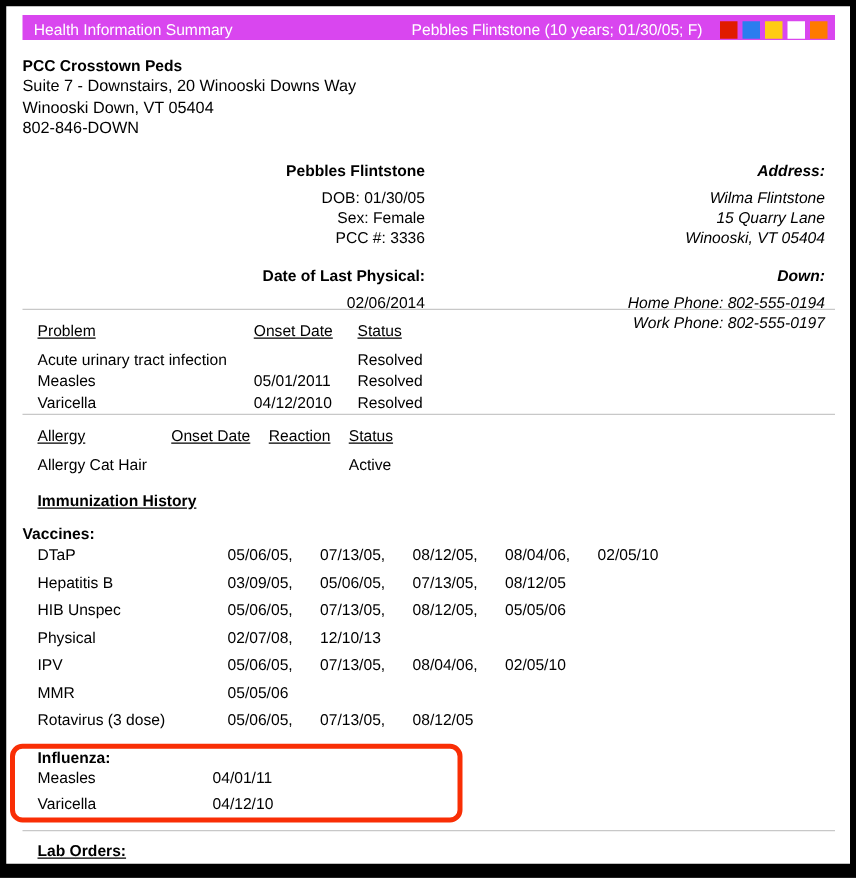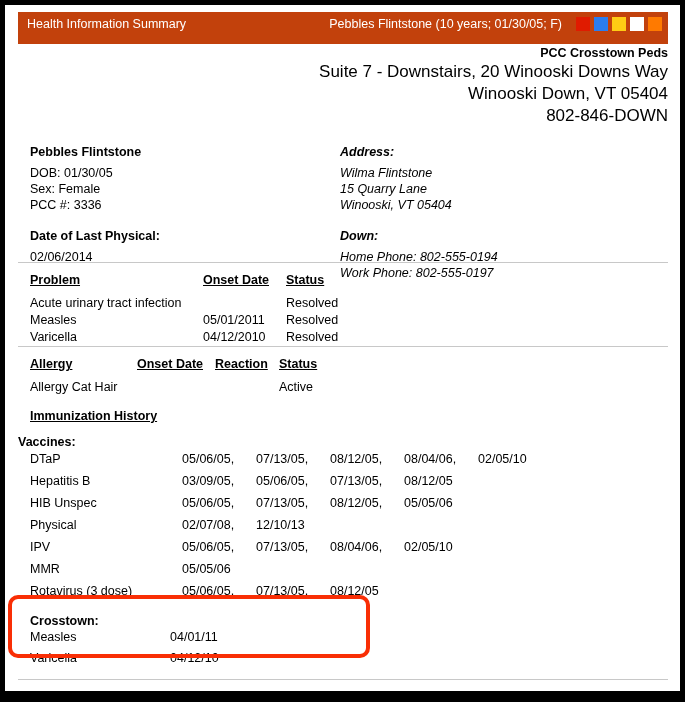--- a/index.html
+++ b/index.html
@@ -30,22 +30,22 @@
     background: #ffffff;
     overflow: hidden;
   }
 
   
   .titlebar {
     position: absolute;
     left: 13px;
     top: 7px;
     width: 650px;
-    height: 32px;
-    background: #c2410c;
+    height: 20px;
+    background: #d946ef;
     color: #ffffff;
     font-size: 12.5px;
   }
   .titlebar-left {
     position: absolute;
     left: 9px;
     top: 5px;
     white-space: nowrap;
   }
   .titlebar-right {
@@ -73,61 +73,61 @@
     left: 13px;
     top: 34px;
     width: 650px;
     font-size: 12.5px;
     color: #000000;
     line-height: 1.28;
   }
 
   
   .clinic {
-    text-align: right;
+    text-align: left;
     margin-top: 6px;
   }
   .clinic .name {
     font-weight: bold;
     font-size: 12.5px;
   }
-  .clinic .line { font-size: 17px; }
+  .clinic .line { font-size: 13px; }
 
   
   .demo {
     position: relative;
     margin-top: 18px;
     height: 118px;
   }
   .col-left  { position: absolute; left: 12px;  top: 0; width: 310px; }
   .col-right { position: absolute; left: 322px; top: 0; width: 320px; font-style: italic; }
   .fieldhead {
     font-weight: bold;
     margin-bottom: 5px;
   }
-  .fieldgroup { margin-bottom: 15px; }
+  .fieldgroup { margin-bottom: 15px; text-align: right; }
   .fieldgroup div { white-space: nowrap; }
 
   
   hr.sep {
     border: 0;
     border-top: 1px solid #c8c8c8;
     margin: 0;
     width: 650px;
   }
 
   
   .sect { margin-top: 9px; margin-left: 12px; }
   table.grid {
     border-collapse: collapse;
     font-size: 12.5px;
   }
   table.grid th {
     text-align: left;
-    font-weight: bold;
+    font-weight: normal;
     text-decoration: underline;
     padding: 0 0 7px 0;
     white-space: nowrap;
   }
   table.grid td {
     text-align: left;
     padding: 0 0 1px 0;
     white-space: nowrap;
     vertical-align: top;
   }
@@ -371,21 +371,21 @@
               <td class="vdate">05/06/05,</td>
               <td class="vdate">07/13/05,</td>
               <td class="vdate">08/12/05</td>
               <td class="vdate"></td>
               <td class="vdate"></td>
             </tr>
           </tbody>
       </table>
 
       <div class="diseases">
-        <div style="font-weight:bold;">Crosstown:</div>
+        <div style="font-weight:bold;">Influenza:</div>
         <table class="dis">
           <tbody id="diseases-body">
               <tr>
                 <td class="dname">Measles</td>
                 <td>04/01/11</td>
               </tr>
               <tr>
                 <td class="dname">Varicella</td>
                 <td>04/12/10</td>
               </tr>

